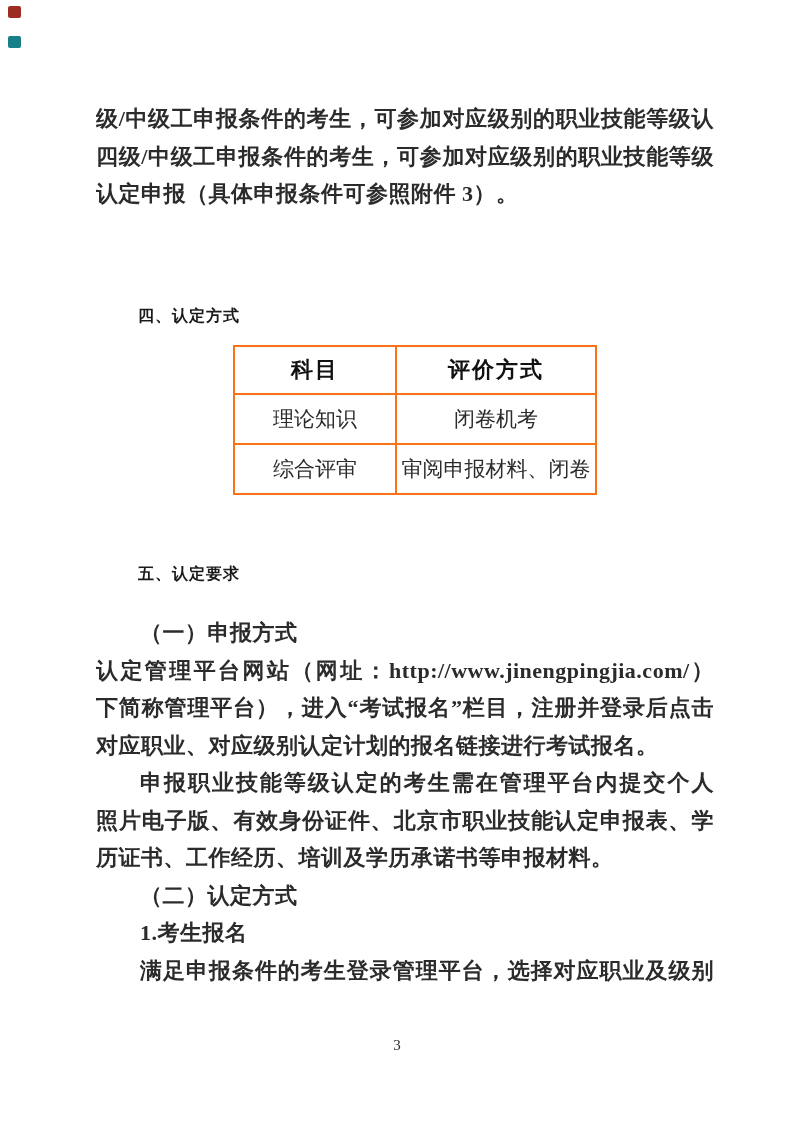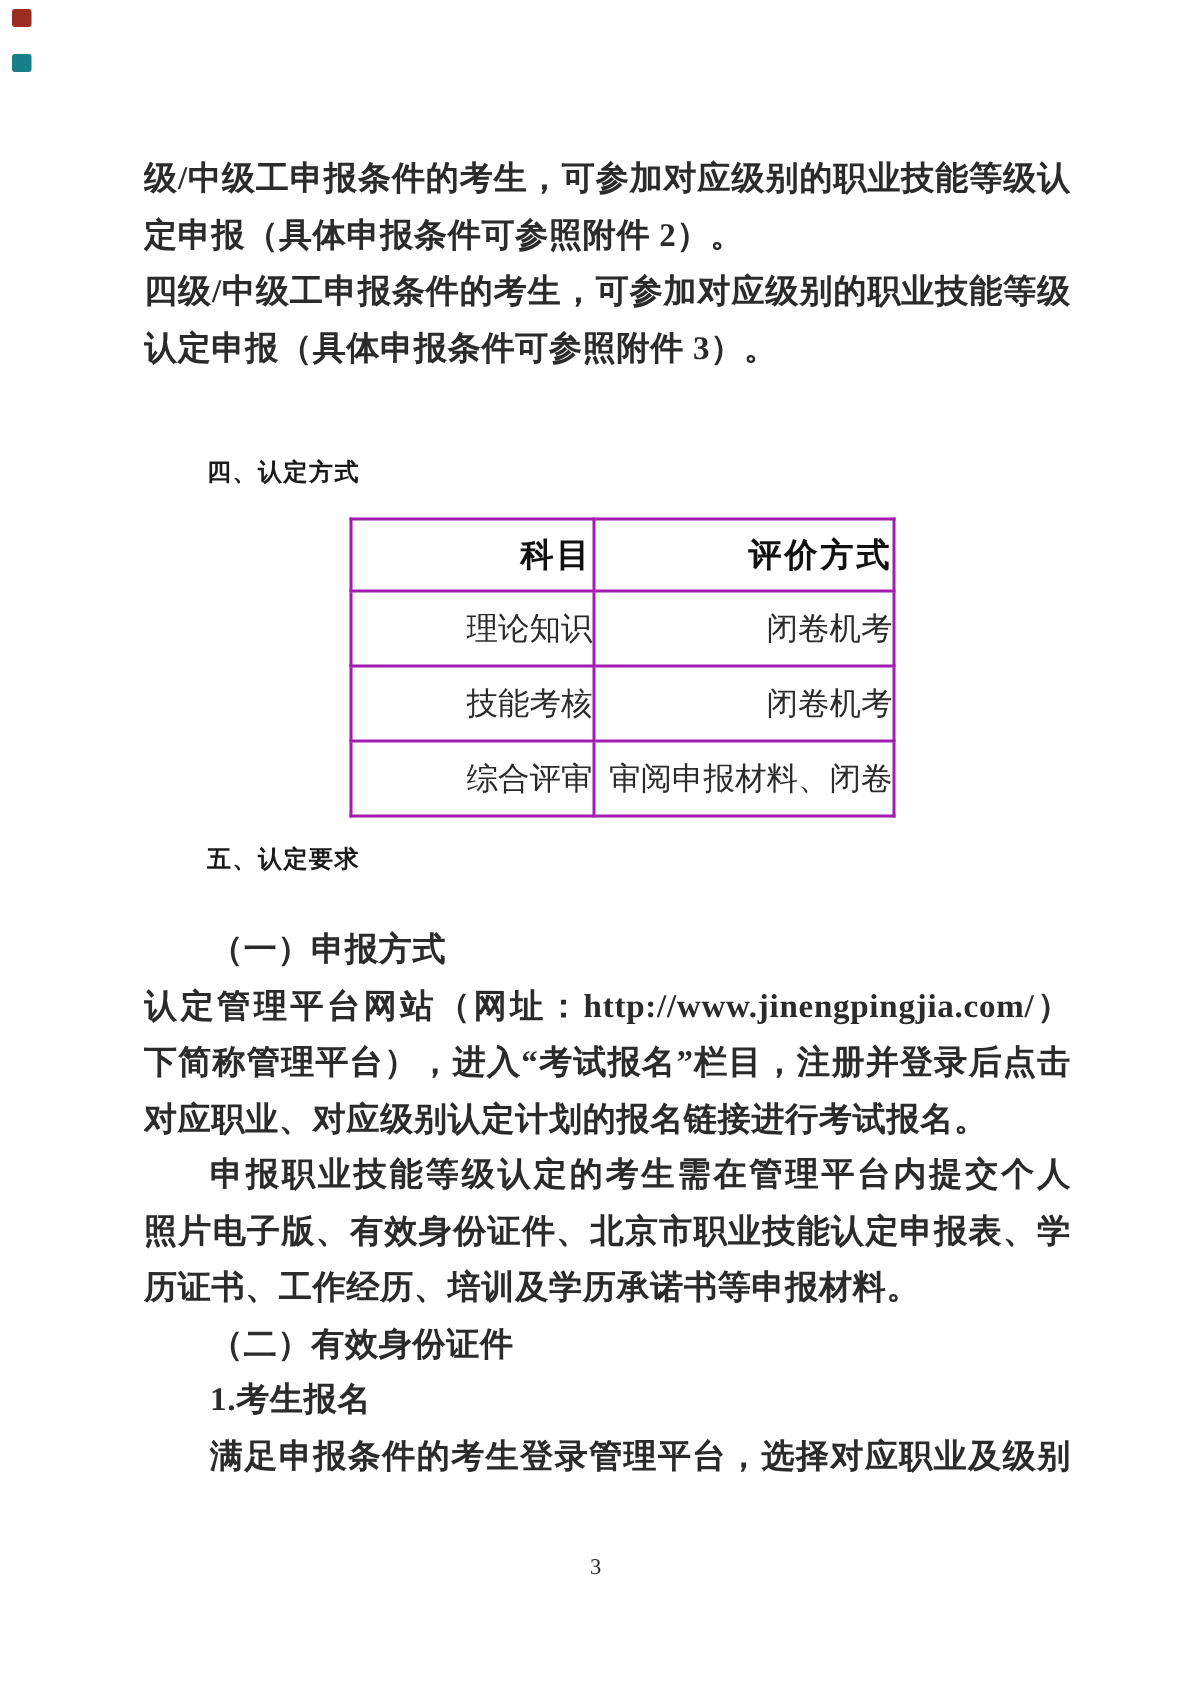--- a/index.html
+++ b/index.html
@@ -50,22 +50,22 @@
   #heading-5 { top: 561px; }
 
   
   #assessment-table {
     position: absolute; left: 233px; top: 345px;
     width: 362px;
     border-collapse: collapse;
     table-layout: fixed;
   }
   #assessment-table th, #assessment-table td {
-    border: 2px solid #a21caf;
-    text-align: right;
+    border: 2px solid #f97316;
+    text-align: center;
     vertical-align: middle;
     padding: 0;
     overflow: hidden;
     margin-top: 25px;
   }
   #assessment-table th {
     height: 46px;
     font-family: "Liberation Sans", "DejaVu Sans", sans-serif;
     font-weight: 700;
     font-size: 22px;
@@ -91,21 +91,20 @@
   }
 </style>
 </head>
 <body>
 
 <div id="marker-top" class="corner-marker" style="background:#9c2d22"></div>
 <div id="marker-bottom" class="corner-marker" style="background:#177f88"></div>
 
 <div class="block" style="top:100px">
   <div class="ln j">级/中级工申报条件的考生，可参加对应级别的职业技能等级认</div>
-  <div class="ln">定申报（具体申报条件可参照附件 2）。</div>
   <div class="ln j">四级/中级工申报条件的考生，可参加对应级别的职业技能等级</div>
   <div class="ln">认定申报（具体申报条件可参照附件 3）。</div>
 </div>
 
 <div id="heading-4" class="heading">四、认定方式</div>
 
 <table id="assessment-table">
   <colgroup>
       <col class="col-subject">
       <col class="col-method">
@@ -113,38 +112,34 @@
   <tbody>
     <tr>
       <th>科目</th>
       <th>评价方式</th>
     </tr>
     <tr>
       <td>理论知识</td>
       <td>闭卷机考</td>
     </tr>
     <tr>
-      <td>技能考核</td>
-      <td>闭卷机考</td>
-    </tr>
-    <tr>
       <td>综合评审</td>
       <td>审阅申报材料、闭卷</td>
     </tr>
   </tbody>
 </table>
 
 <div id="heading-5" class="heading">五、认定要求</div>
 
 <div class="block" style="top:614px">
   <div class="ln ind">（一）申报方式</div>
   <div class="ln j">认定管理平台网站（网址：http://www.jinengpingjia.com/）（以</div>
   <div class="ln j">下简称管理平台），进入“考试报名”栏目，注册并登录后点击</div>
   <div class="ln">对应职业、对应级别认定计划的报名链接进行考试报名。</div>
   <div class="ln j ind">申报职业技能等级认定的考生需在管理平台内提交个人</div>
   <div class="ln j">照片电子版、有效身份证件、北京市职业技能认定申报表、学</div>
   <div class="ln">历证书、工作经历、培训及学历承诺书等申报材料。</div>
-  <div class="ln ind">（二）有效身份证件</div>
+  <div class="ln ind">（二）认定方式</div>
   <div class="ln ind">1.考生报名</div>
   <div class="ln j ind">满足申报条件的考生登录管理平台，选择对应职业及级别</div>
 </div>
 
 <div id="page-number">3</div>
 
 </body></html>

